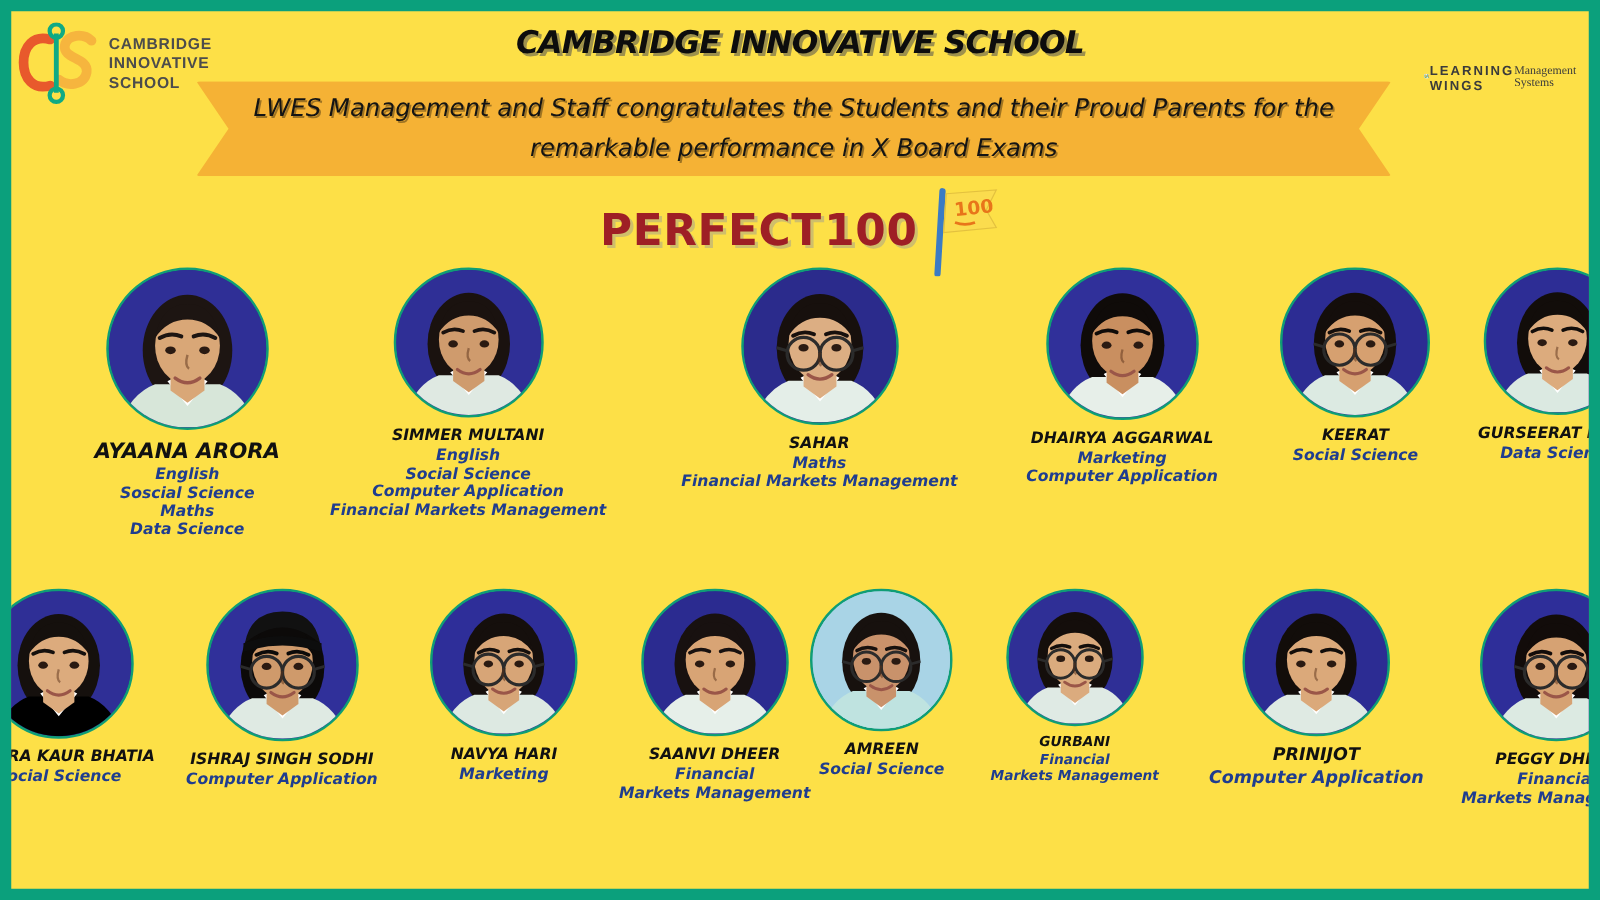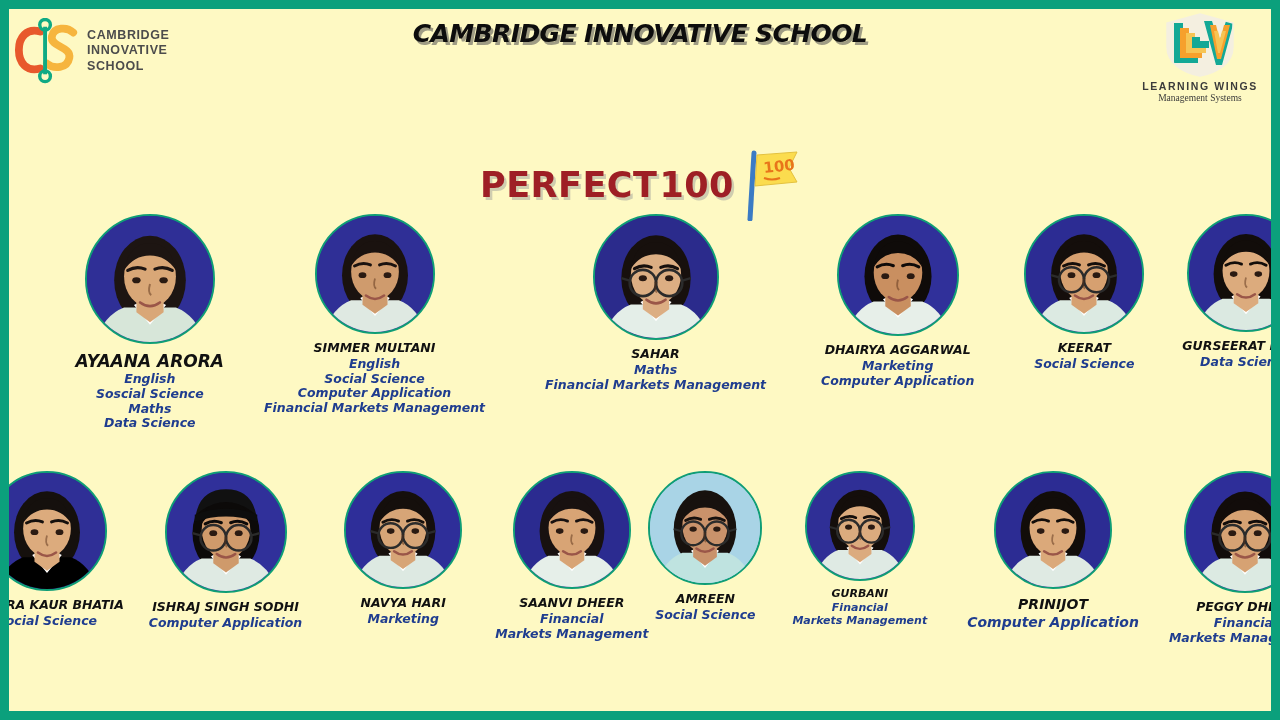--- a/index.html
+++ b/index.html
@@ -11,21 +11,21 @@
   }
   #poster {
     position: relative;
     width: 1280px; height: 720px;
     background: #0ba07c;
     padding: 9px;
   }
   #canvas {
     position: relative;
     width: 100%; height: 100%;
-    background: #fef9c3;
+    background: #fde047;
     overflow: hidden;
     text-decoration: underline;
   }
 
   
   .cis-logo {
     position: absolute; left: 4px; top: 6px;
     width: 175px; height: 72px;
     display: flex; align-items: center; gap: 6px;
   }
@@ -42,21 +42,21 @@
     font-family: "DejaVu Sans", sans-serif;
     font-size: 25px; font-weight: 700; font-style: italic;
     letter-spacing: -0.6px;
     color: #0d0d0d;
     text-shadow: 2.5px 2.5px 0 rgba(80,80,80,.55);
   }
 
   .lw-logo {
     position: absolute; right: 10px; top: 4px;
     width: 122px; height: 96px;
-    display: flex; flex-direction: column; align-items: center; justify-content: flex-start;
+    display: flex; flex-direction: row; align-items: center; justify-content: flex-start;
   }
   .lw-mark { width: 72px; height: 64px; }
   .lw-name {
     font-family: "Liberation Sans", sans-serif;
     font-size: 10.5px; font-weight: 700; letter-spacing: 1.6px;
     color: #3b3b3b; margin-top: 3px;
   }
   .lw-sub {
     font-family: "Liberation Serif", serif;
     font-size: 9.5px; color: #3b3b3b; margin-top: 1px;
@@ -185,20 +185,24 @@
           <path d="M40 8 L48 8 L55 30 L62 8 L70 8 L58 52 L52 52 Z" fill="#13a896"></path>
           <path d="M46 12 L52 12 L56 28 L60 12 L66 12 L57 46 L53 46 Z" fill="#f6a02c"></path>
           <path d="M50 18 L54 18 L56 26 L58 18 L62 18 L56 40 L54 40 Z" fill="#f6c453"></path>
         </g>
         <path d="M36 1 L69 10 L69 34 C69 50, 53 60, 36 63 C19 60, 3 50, 3 34 L3 10 Z" fill="none" stroke="#f4efe0" stroke-width="1.5"></path>
       </svg>
       <div class="lw-name">LEARNING WINGS</div>
       <div class="lw-sub">Management Systems</div>
     </div>
 
+    <div class="ribbon">
+      <div class="ribbon-bg"></div>
+      <div class="ribbon-text">LWES Management and Staff congratulates the Students and their Proud Parents for the remarkable performance in X Board Exams</div>
+    </div>
 
     <div class="perfect-wrap">
       <span class="perfect-text">PERFECT</span>
       <span class="perfect-text num">100</span>
       <svg class="flag-icon" viewBox="0 0 60 72">
         <line x1="14" y1="4" x2="10" y2="70" stroke="#3b7bc4" stroke-width="5" stroke-linecap="round"></line>
         <path d="M17 6 L57 3 L49 19 L57 33 L15 37 Z" fill="#fbdc4e" stroke="#e3c13f" stroke-width="1"></path>
         <text x="24" y="24" font-family="DejaVu Sans, sans-serif" font-size="15" font-weight="700" fill="#e8751a" transform="rotate(-6 24 24)">100</text>
         <path d="M24 29 q8 3 16 0" stroke="#e8751a" stroke-width="2.2" fill="none"></path>
       </svg>

